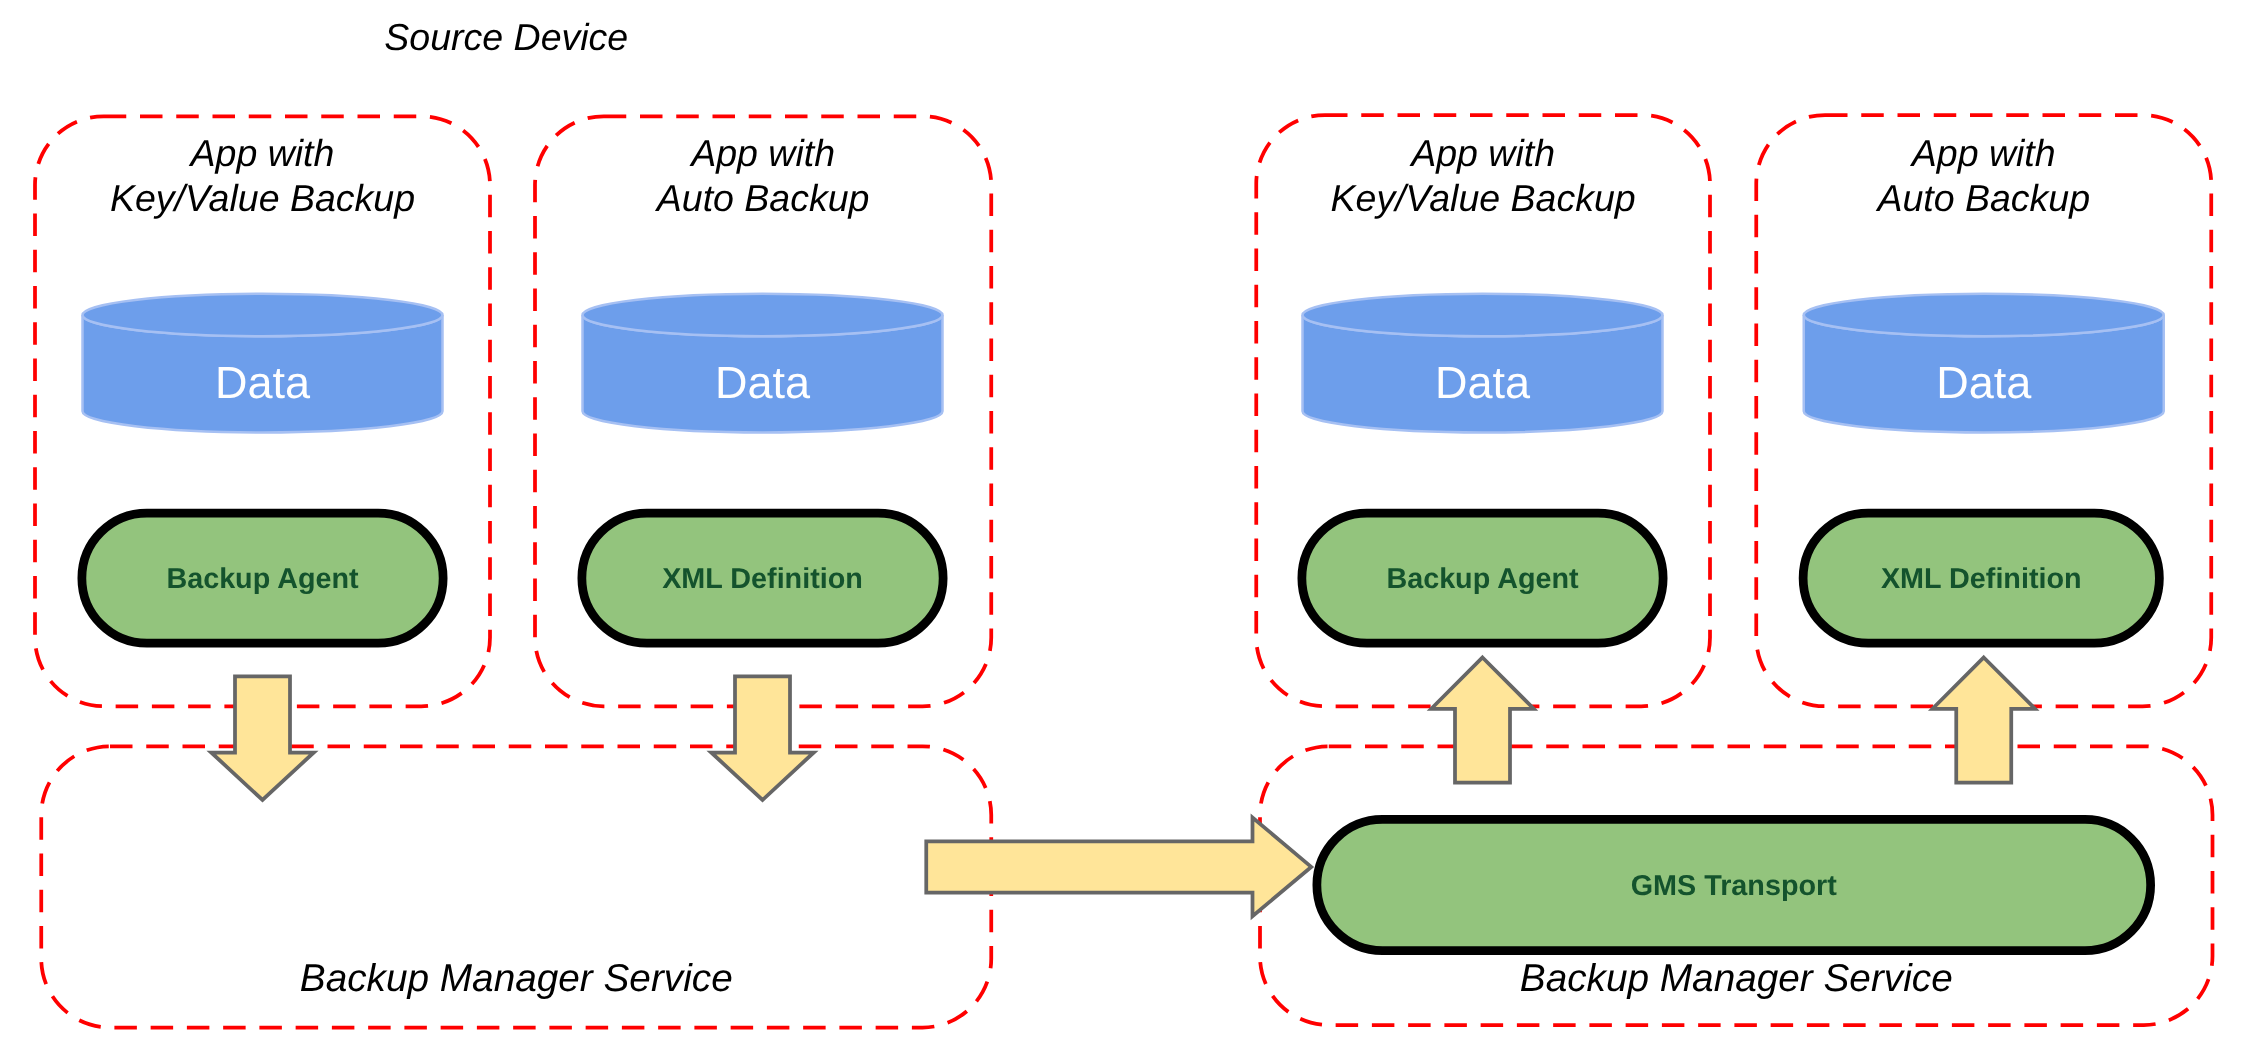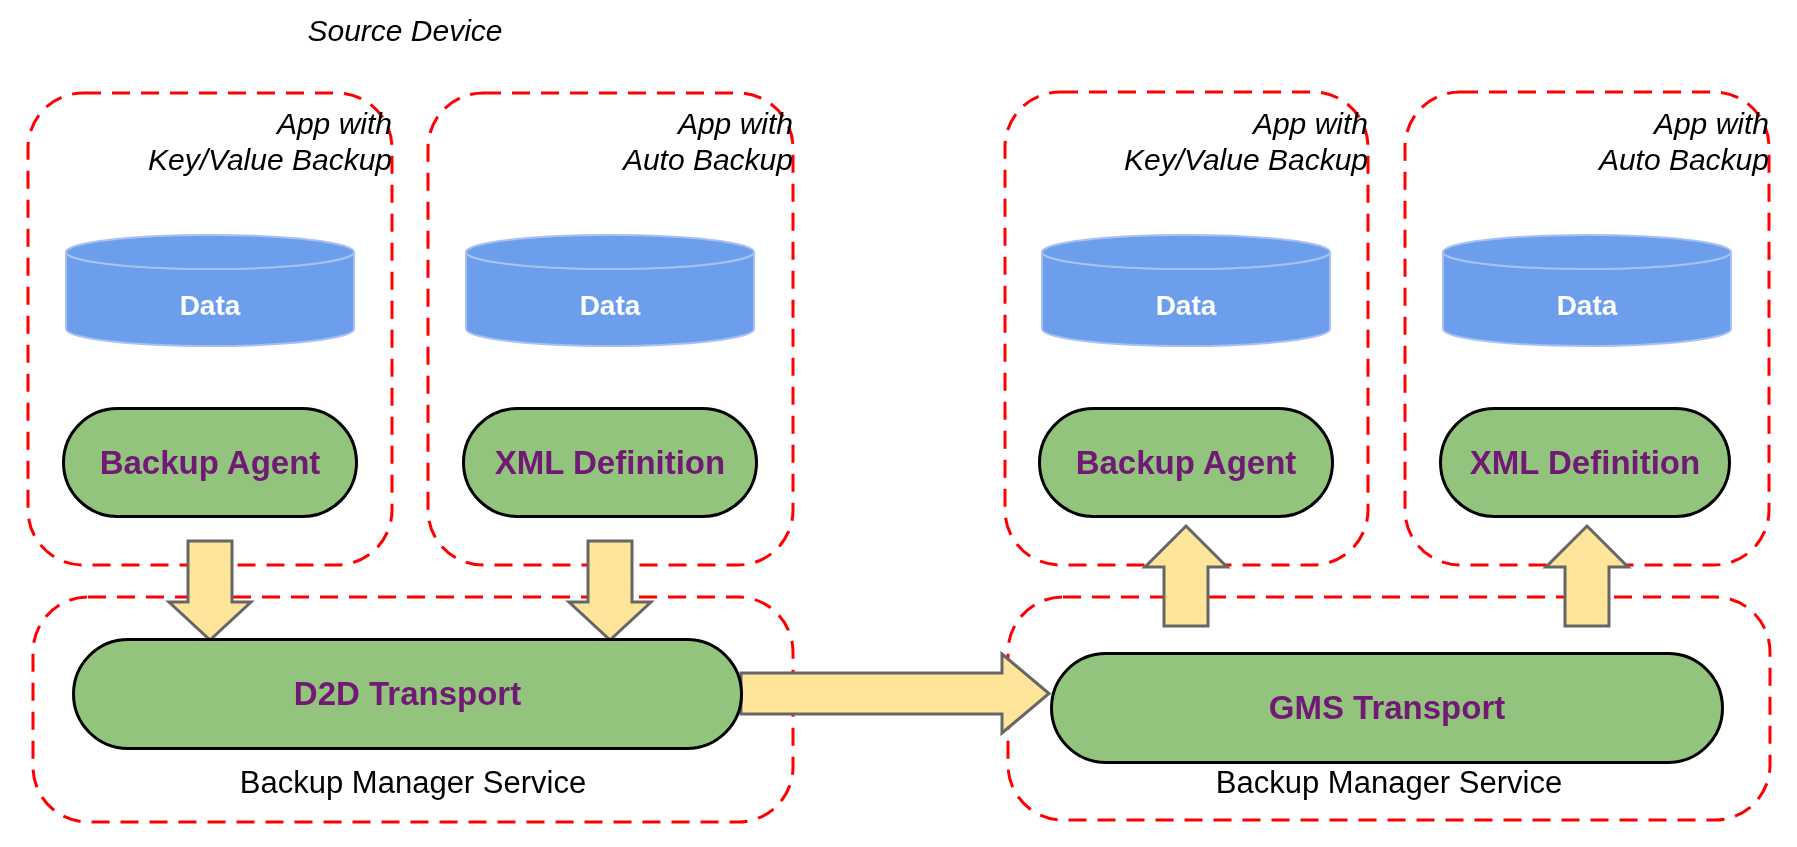--- a/index.html
+++ b/index.html
@@ -19,41 +19,42 @@
     text-align:center;
     white-space:nowrap;
     transform:translateX(-50%);
   }
   .app-label{
     position:absolute;
     font-style:italic;
     font-size:30px;
     line-height:36px;
     color:#000000;
-    text-align:right;
+    text-align:center;
     white-space:pre-line;
   }
   .cyl-label{
     position:absolute;
     display:flex;align-items:center;justify-content:center;
     padding-top:30px;box-sizing:border-box;
-    color:#ffffff;font-weight:bold;font-size:28px;
+    color:#ffffff;font-weight:normal;font-size:36px;
   }
   .pill{
     position:absolute;
     background:#93C47D;
-    border:3px solid #000000;
+    border:7px solid #000000;
     border-radius:58px;
     box-sizing:border-box;
     display:flex;align-items:center;justify-content:center;
-    color:#701a75;font-weight:bold;font-size:33px;
+    color:#14532d;font-weight:bold;font-size:23px;
     white-space:nowrap;
   }
   .bms-label{
     position:absolute;
+    font-style:italic;
     font-size:31px;
     color:#000000;
     text-align:center;
   }
 </style>
 </head>
 <body>
 
 <div class="canvas">
 
@@ -105,19 +106,18 @@
   <div class="cyl-label" style="left:64px;top:233px;width:292px;height:115px;">Data</div>
   <div class="cyl-label" style="left:464px;top:233px;width:292px;height:115px;">Data</div>
   <div class="cyl-label" style="left:1040px;top:233px;width:292px;height:115px;">Data</div>
   <div class="cyl-label" style="left:1441px;top:233px;width:292px;height:115px;">Data</div>
 
   <div class="pill" style="left:62px;top:407px;width:296px;height:111px;">Backup Agent</div>
   <div class="pill" style="left:462px;top:407px;width:296px;height:111px;">XML Definition</div>
   <div class="pill" style="left:1038px;top:407px;width:296px;height:111px;">Backup Agent</div>
   <div class="pill" style="left:1439px;top:407px;width:292px;height:111px;">XML Definition</div>
 
-  <div class="pill" style="left:72px;top:638px;width:671px;height:112px;">D2D Transport</div>
   <div class="pill" style="left:1050px;top:638px;width:674px;height:112px;margin-top:14px;">GMS Transport</div>
 
   <div class="bms-label" style="left:33px;top:765px;width:760px;">Backup Manager Service</div>
   <div class="bms-label" style="left:1008px;top:765px;width:762px;">Backup Manager Service</div>
 
 </div>
 
 </body></html>

